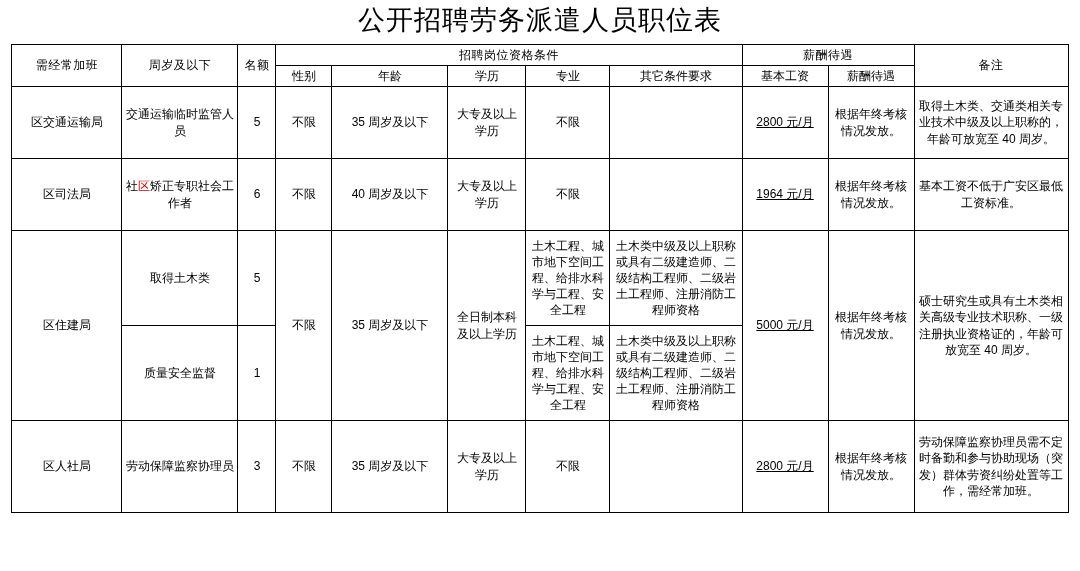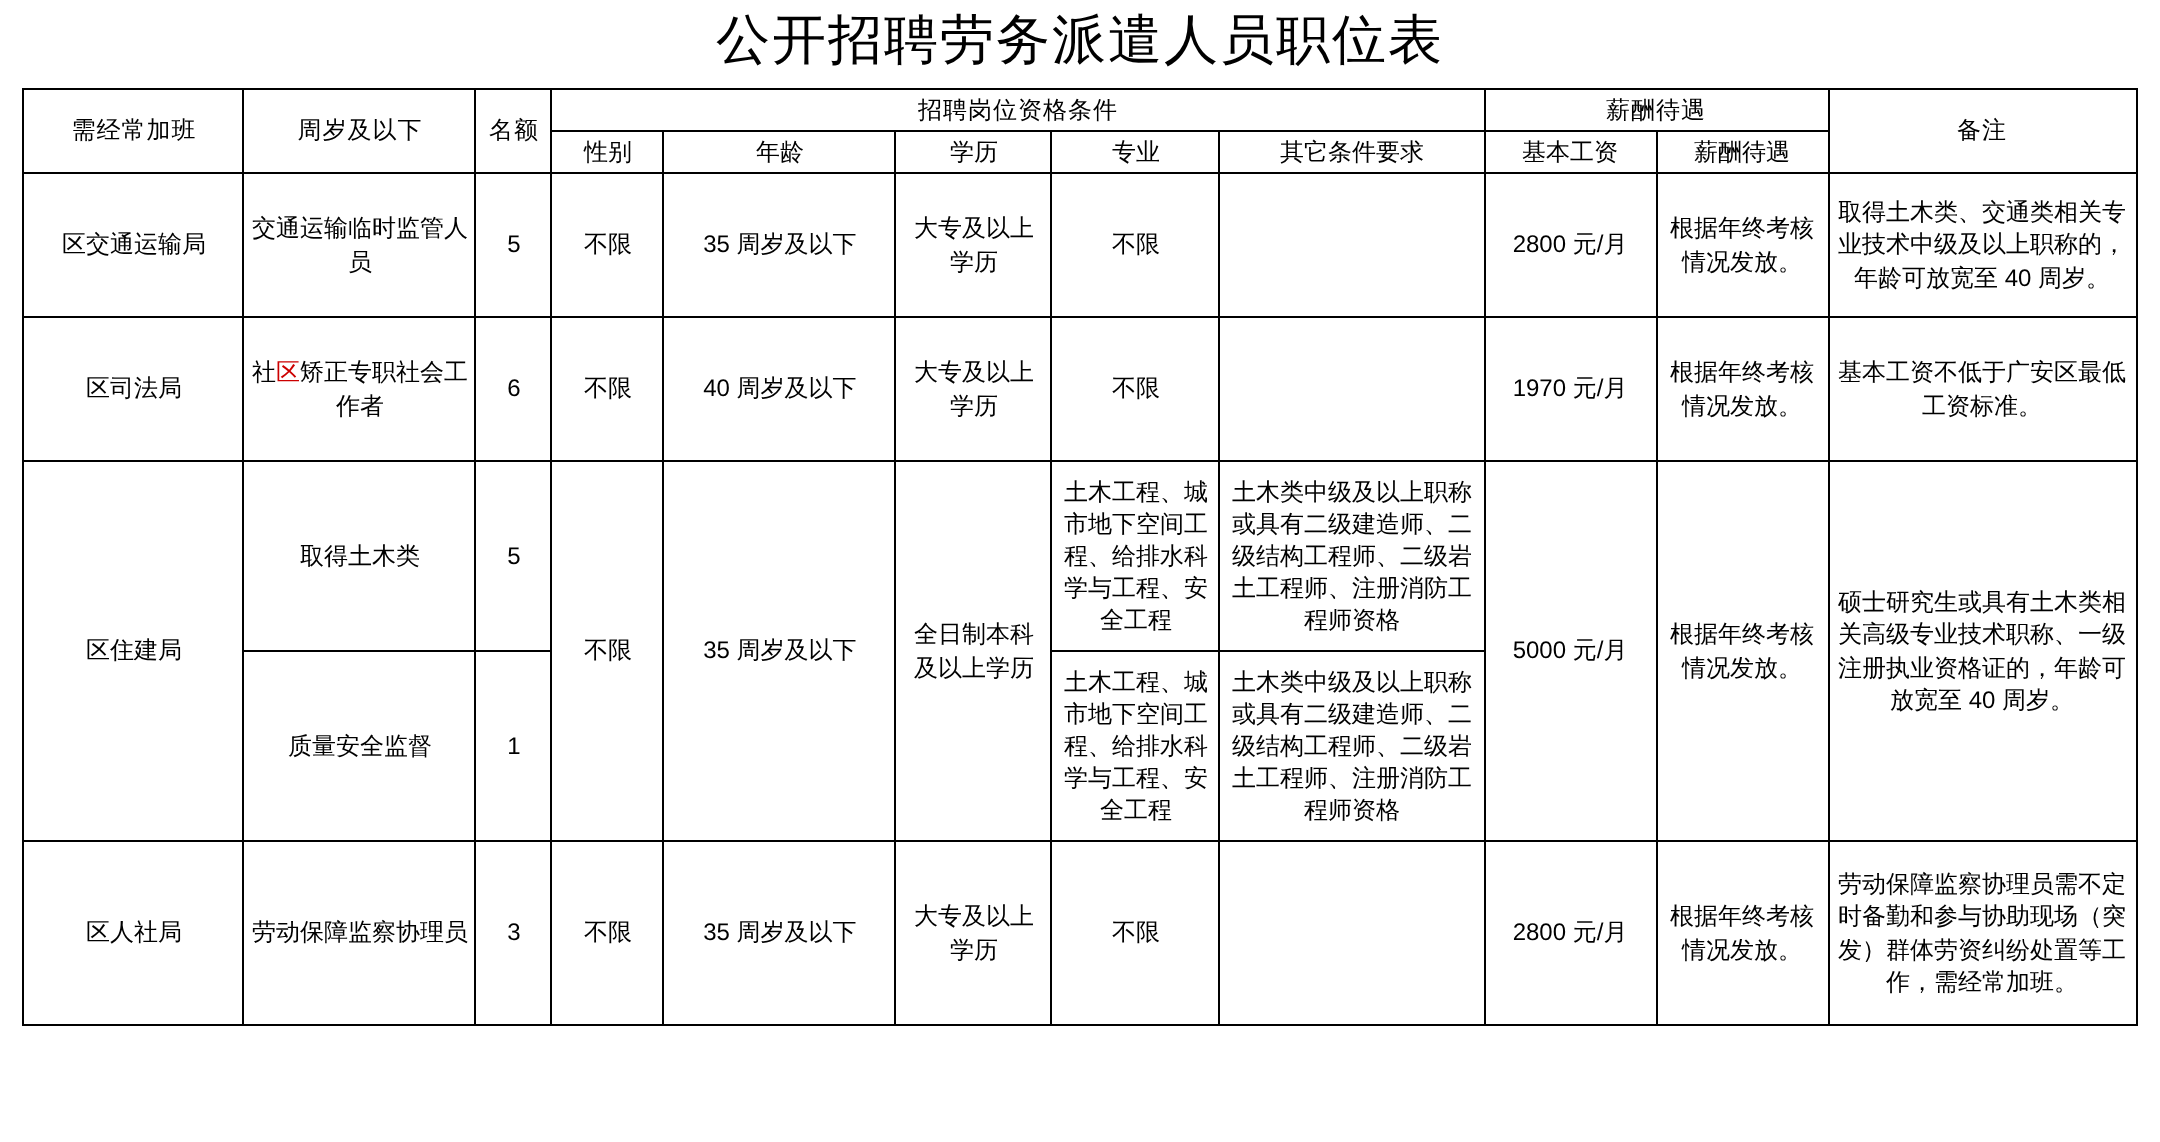--- a/index.html
+++ b/index.html
@@ -64,20 +64,21 @@
   .remark {
     font-size: 11.5px;
     line-height: 1.45;
     padding: 2px 5px;
   }
   .red {
     color: #cc0000;
   }
   .nowrapish {
     white-space: nowrap;
+    text-decoration: underline;
   }
   .tight {
     font-size: 11px;
     line-height: 1.25;
     letter-spacing: 0;
   }
 </style>
 </head>
 <body>
 
@@ -136,21 +137,21 @@
 
       <tr style="height:72px">
         <td class="unit-cell">区司法局</td>
         <td><span>社</span><span class="red">区</span><span>矫正专职社会工作者</span></td>
         <td>6</td>
         <td>不限</td>
         <td>40 周岁及以下</td>
         <td>大专及以上学历</td>
         <td>不限</td>
         <td></td>
-        <td class="nowrapish">1970 元/月</td>
+        <td class="nowrapish">1964 元/月</td>
         <td class="small">根据年终考核情况发放。</td>
         <td class="remark">基本工资不低于广安区最低工资标准。</td>
       </tr>
 
       <tr style="height:95px">
         <td class="unit-cell" rowspan="2">区住建局</td>
         <td>取得土木类</td>
         <td>5</td>
         <td rowspan="2">不限</td>
         <td rowspan="2">35 周岁及以下</td>

